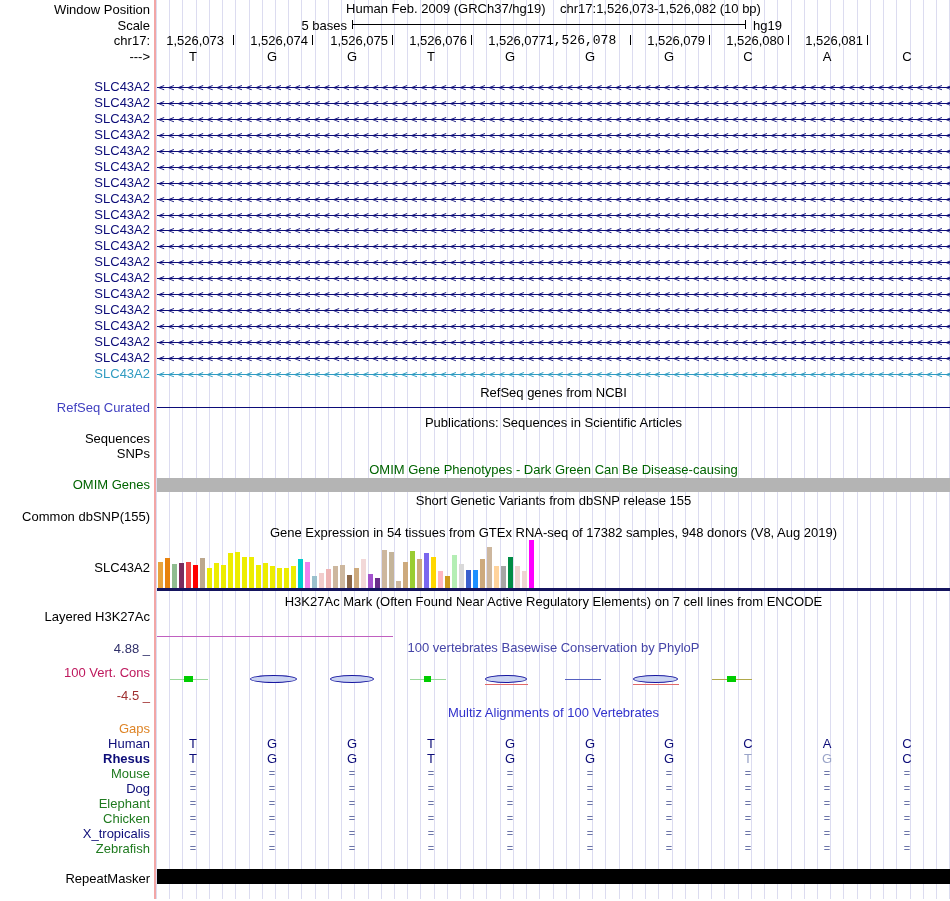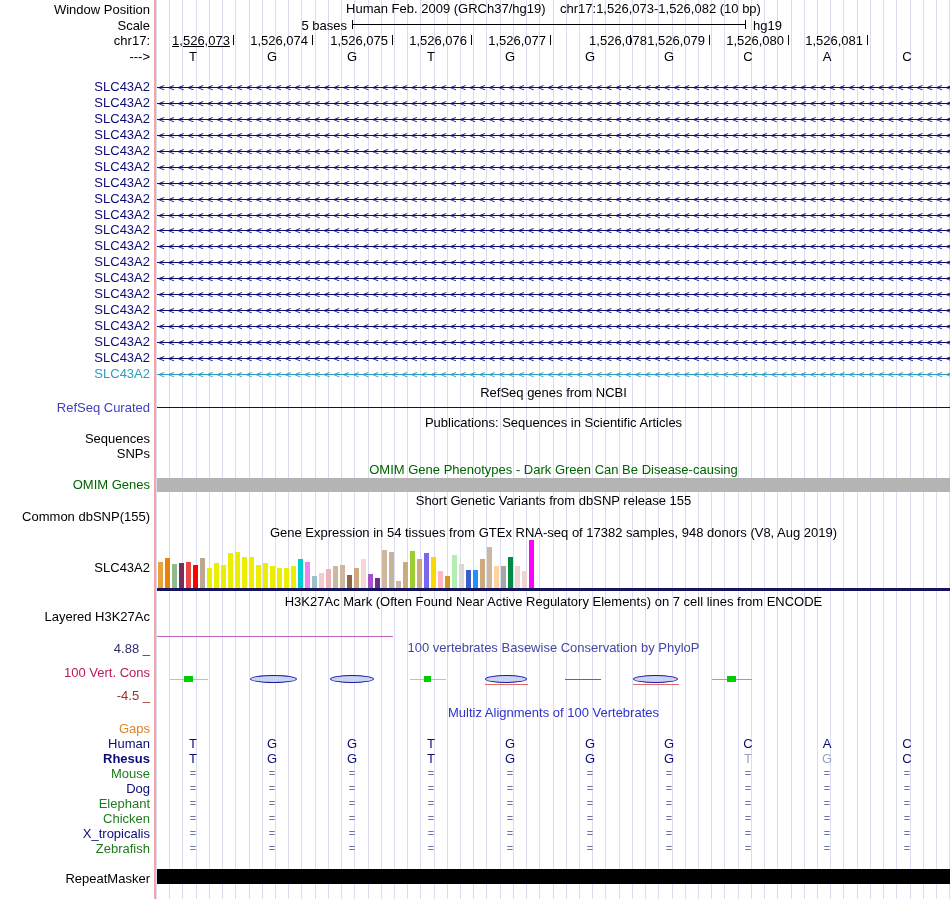--- a/index.html
+++ b/index.html
@@ -61,31 +61,31 @@
   <div class="lbl" style="top:665px;color:#be185d">100 Vert. Cons</div>
   <div class="lbl" style="top:688px;color:#a03030">-4.5 _</div>
   <div class="lbl" style="top:871px">RepeatMasker</div>
 
   <div class="shape" style="left:157px;top:407px;width:793px;height:1px;background:#0c0c78"></div>
   <div class="shape" style="left:157px;top:478px;width:793px;height:14px;background:#b4b4b4"></div>
   <div class="shape" style="left:157px;top:588px;width:793px;height:3px;background:#14145e"></div>
   <div class="shape" style="left:157px;top:636px;width:236px;height:1px;background:#c060c0"></div>
   <div class="shape" style="left:157px;top:869px;width:793px;height:15px;background:#000"></div>
 
-<div style="position: absolute; top: 33px; left: 161px; width: 80px; text-align: center; text-decoration: underline;">1,526,073</div>
+<div style="position: absolute; top: 33px; left: 144px; width: 80px; text-align: right;">1,526,073</div>
     <div style="position: absolute; top: 35px; left: 233px; width: 1px; height: 10px; background: rgb(0, 0, 0);"></div>
     <div style="position: absolute; top: 33px; left: 228px; width: 80px; text-align: right;">1,526,074</div>
     <div style="position: absolute; top: 35px; left: 312px; width: 1px; height: 10px; background: rgb(0, 0, 0);"></div>
     <div style="position: absolute; top: 33px; left: 308px; width: 80px; text-align: right;">1,526,075</div>
     <div style="position: absolute; top: 35px; left: 392px; width: 1px; height: 10px; background: rgb(0, 0, 0);"></div>
     <div style="position: absolute; top: 33px; left: 387px; width: 80px; text-align: right;">1,526,076</div>
     <div style="position: absolute; top: 35px; left: 471px; width: 1px; height: 10px; background: rgb(0, 0, 0);"></div>
     <div style="position: absolute; top: 33px; left: 466px; width: 80px; text-align: right;">1,526,077</div>
     <div style="position: absolute; top: 35px; left: 550px; width: 1px; height: 10px; background: rgb(0, 0, 0);"></div>
-    <div style="position: absolute; top: 33px; left: 578px; width: 80px; text-align: center;">1,526,078</div>
+    <div style="position: absolute; top: 33px; left: 546px; width: 80px; text-align: left; font-family: Liberation Mono, monospace;">1,526,078</div>
     <div style="position: absolute; top: 35px; left: 630px; width: 1px; height: 10px; background: rgb(0, 0, 0);"></div>
     <div style="position: absolute; top: 33px; left: 625px; width: 80px; text-align: right;">1,526,079</div>
     <div style="position: absolute; top: 35px; left: 709px; width: 1px; height: 10px; background: rgb(0, 0, 0);"></div>
     <div style="position: absolute; top: 33px; left: 704px; width: 80px; text-align: right;">1,526,080</div>
     <div style="position: absolute; top: 35px; left: 788px; width: 1px; height: 10px; background: rgb(0, 0, 0);"></div>
     <div style="position: absolute; top: 33px; left: 783px; width: 80px; text-align: right;">1,526,081</div>
     <div style="position: absolute; top: 35px; left: 867px; width: 1px; height: 10px; background: rgb(0, 0, 0);"></div>
     <div style="position: absolute; top: 49px; left: 153px; width: 80px; text-align: center;">T</div>
     <div style="position: absolute; top: 49px; left: 232px; width: 80px; text-align: center;">G</div>
     <div style="position: absolute; top: 49px; left: 312px; width: 80px; text-align: center;">G</div>

